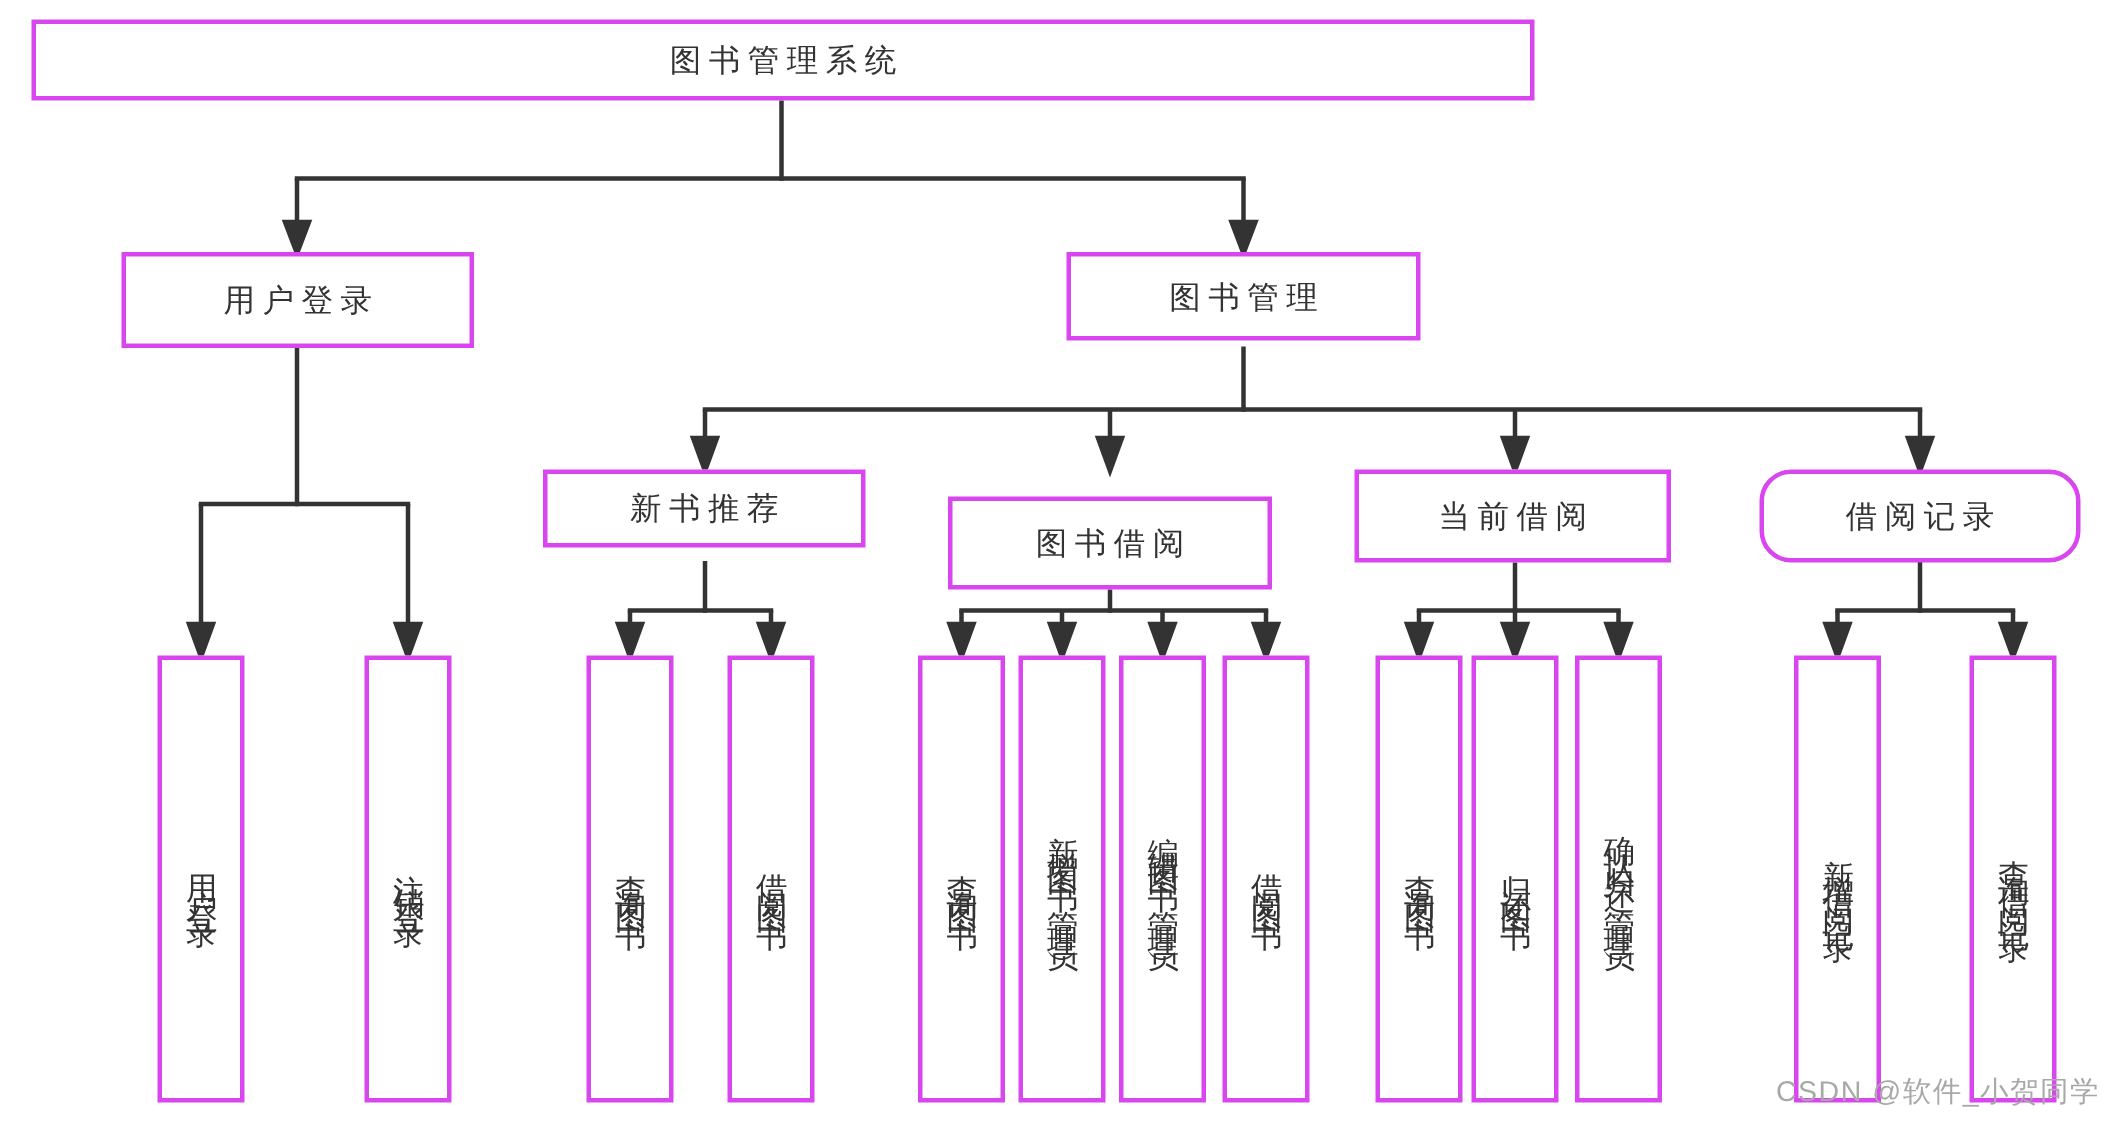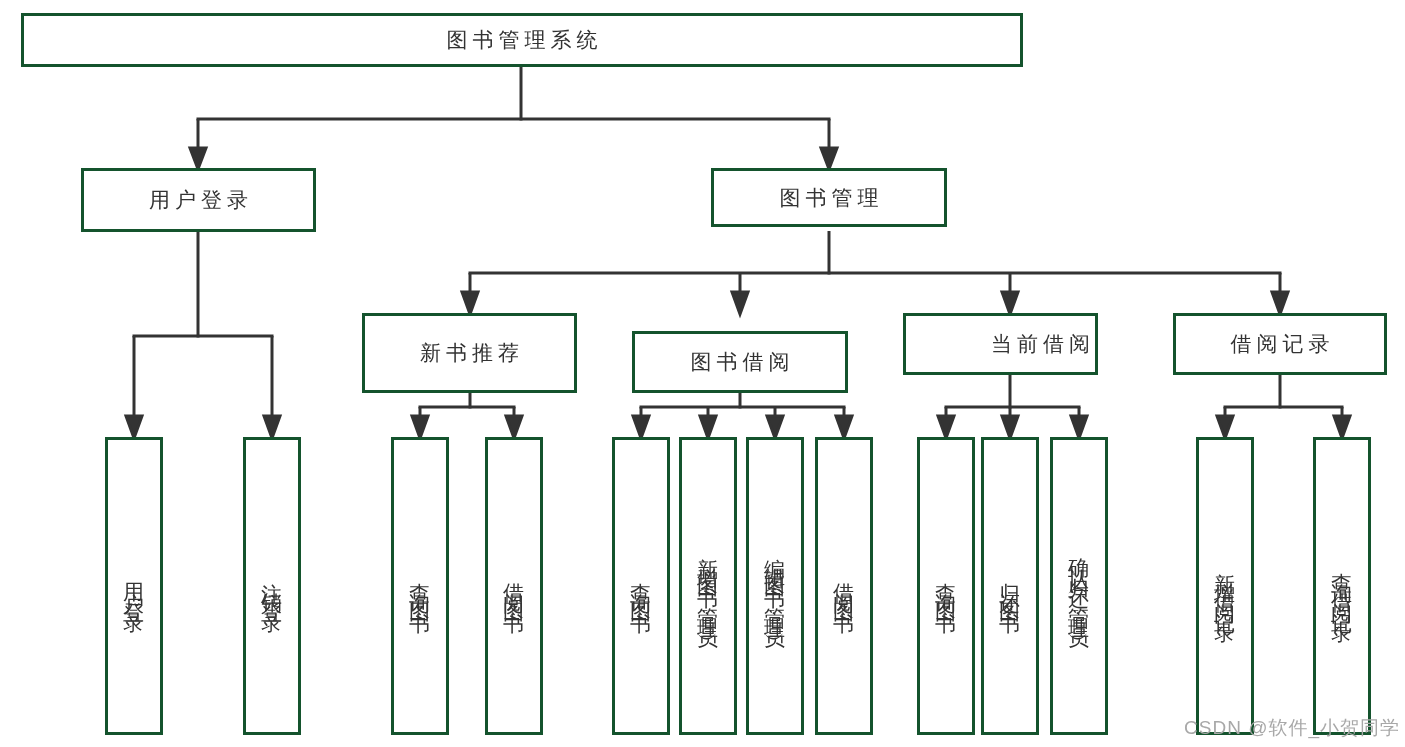--- a/index.html
+++ b/index.html
@@ -13,21 +13,21 @@
   }
   #wires {
     position: absolute;
     left: 0; top: 0;
     z-index: 0;
   }
   .node {
     position: absolute;
     box-sizing: border-box;
     background: #ffffff;
-    border: 3px solid #14532d;
+    border: 3px solid #d946ef;
     color: #333333;
     display: flex;
     align-items: center;
     justify-content: center;
     z-index: 1;
   }
   .node-h span {
     font-size: 21px;
     letter-spacing: 5px;
     text-indent: 5px;
@@ -139,30 +139,30 @@
     <span>图书管理系统</span>
   </div>
 
   <div class="node node-h" style="left:81px; top:168px; width:235px; height:64px;">
     <span>用户登录</span>
   </div>
   <div class="node node-h" style="left:711px; top:168px; width:236px; height:59px;">
     <span>图书管理</span>
   </div>
 
-  <div class="node node-h" style="left:362px; top:313px; width:215px; height:80px;align-items:center;">
+  <div class="node node-h" style="left:362px; top:313px; width:215px; height:52px;align-items:center;">
     <span>新书推荐</span>
   </div>
   <div class="node node-h" style="left:632px; top:331px; width:216px; height:62px;">
     <span>图书借阅</span>
   </div>
-  <div class="node node-h" style="left:903px; top:313px; width:195px; height:62px;justify-content:flex-end;">
+  <div class="node node-h" style="left:903px; top:313px; width:211px; height:62px;">
     <span>当前借阅</span>
   </div>
-  <div class="node node-h" style="left:1173px; top:313px; width:214px; height:62px;">
+  <div class="node node-h" style="left:1173px; top:313px; width:214px; height:62px;border-radius:21px;">
     <span>借阅记录</span>
   </div>
 
   <div class="node node-v leaf" style="left:105px;">
     <span>用户登录</span>
   </div>
   <div class="node node-v leaf" style="left:243px;">
     <span>注销登录</span>
   </div>
   <div class="node node-v leaf" style="left:391px;">

